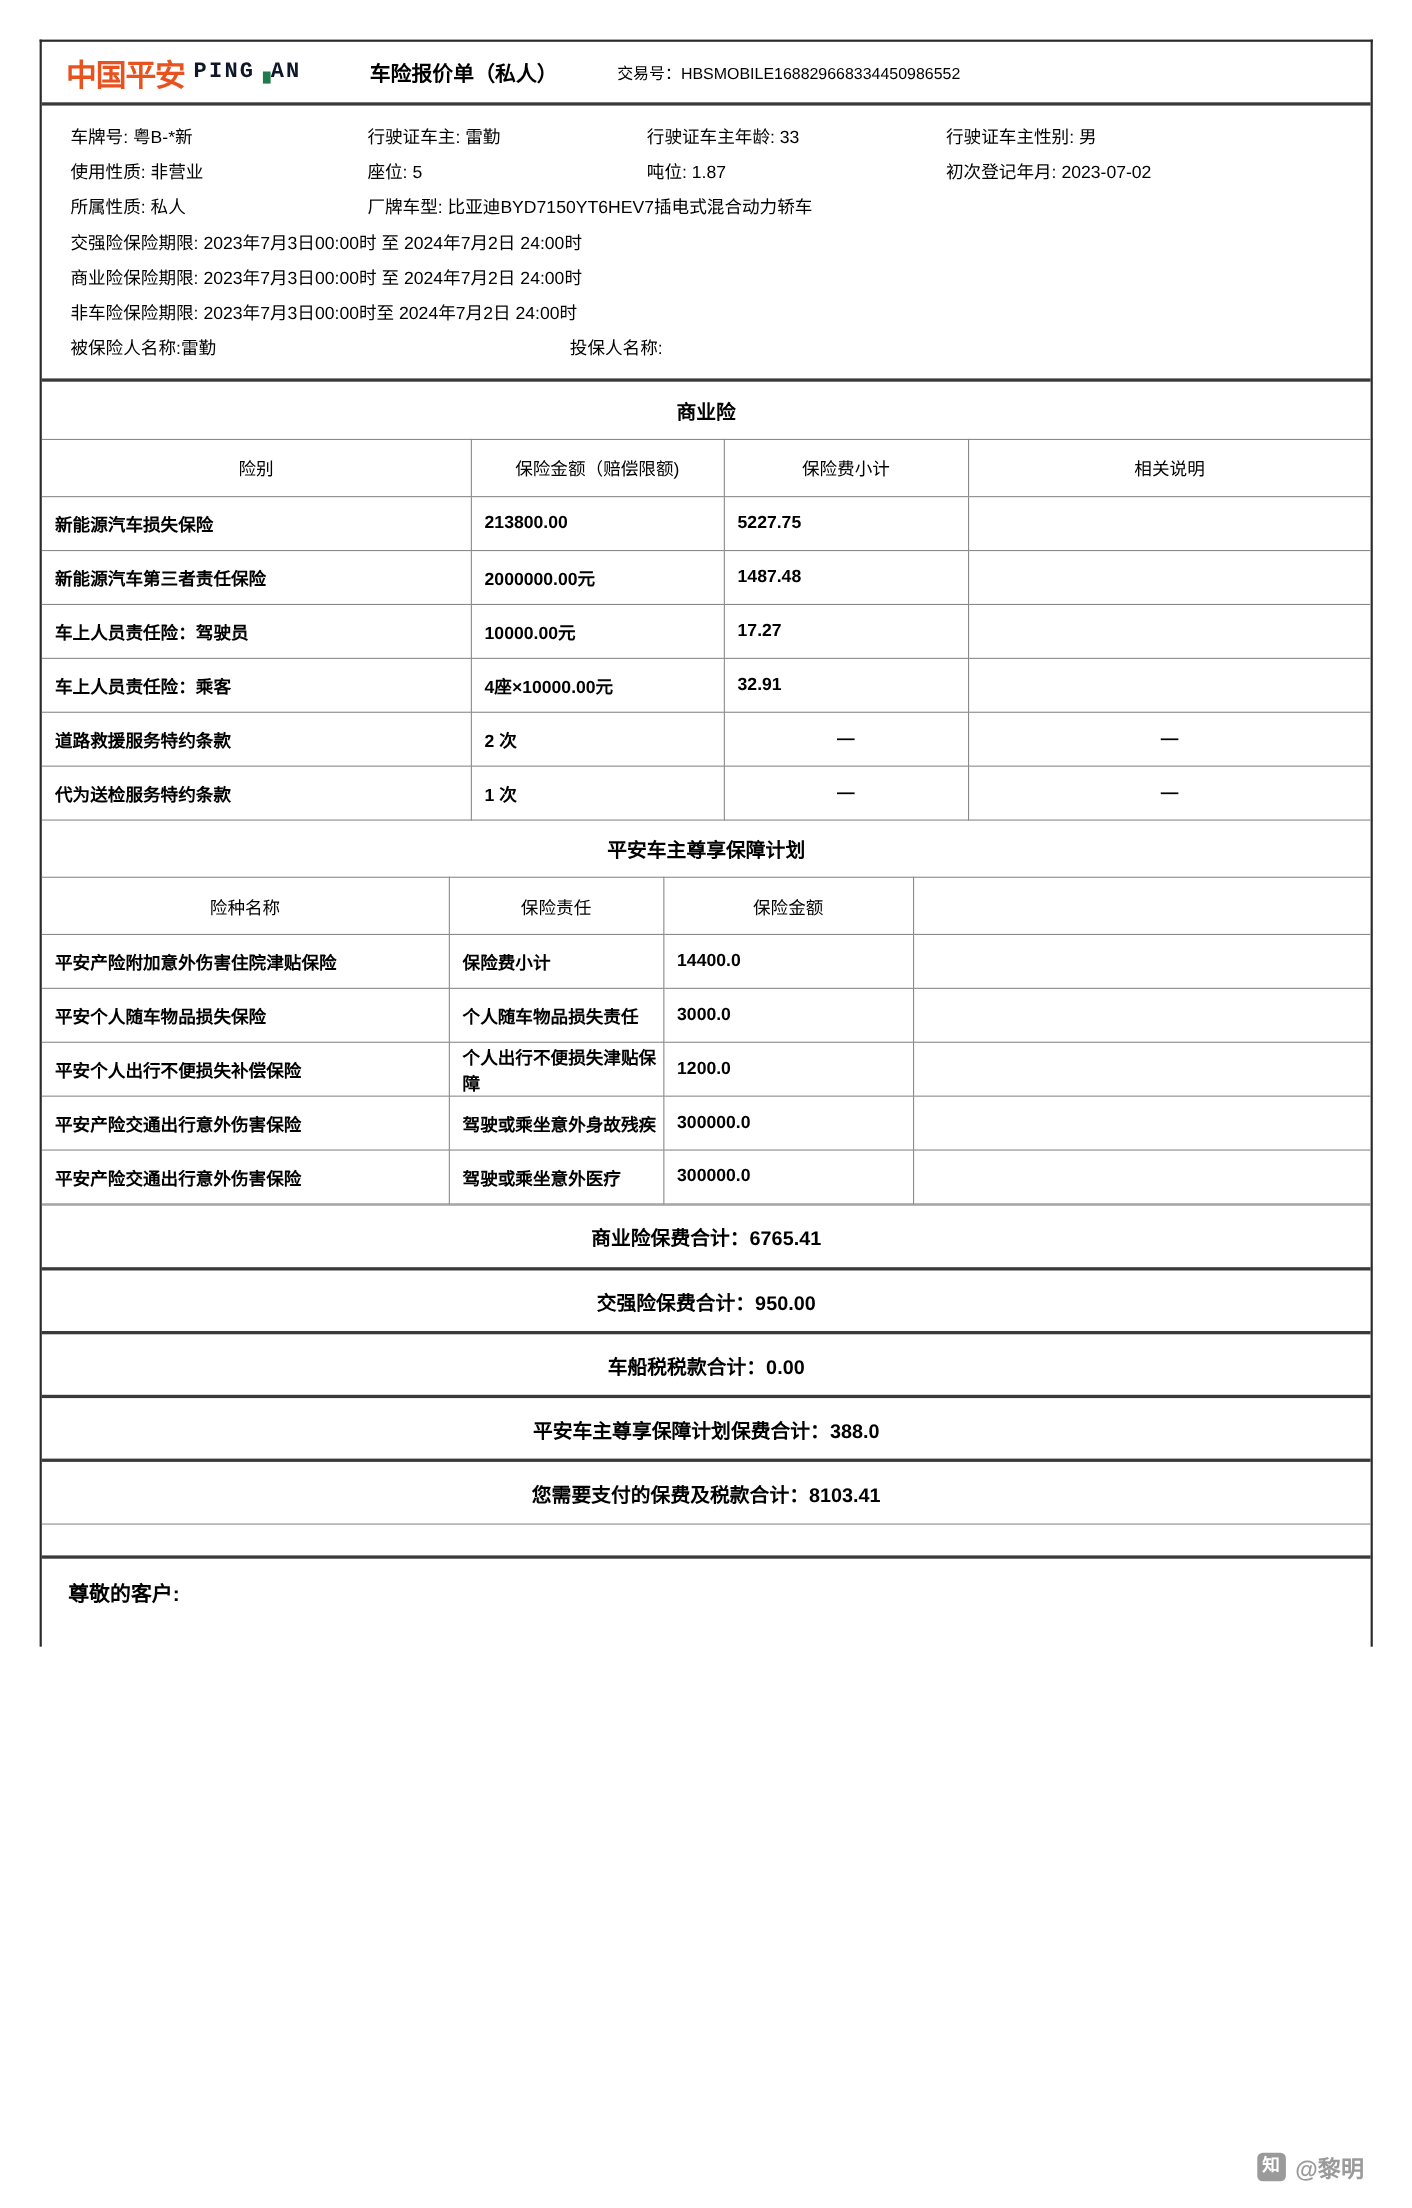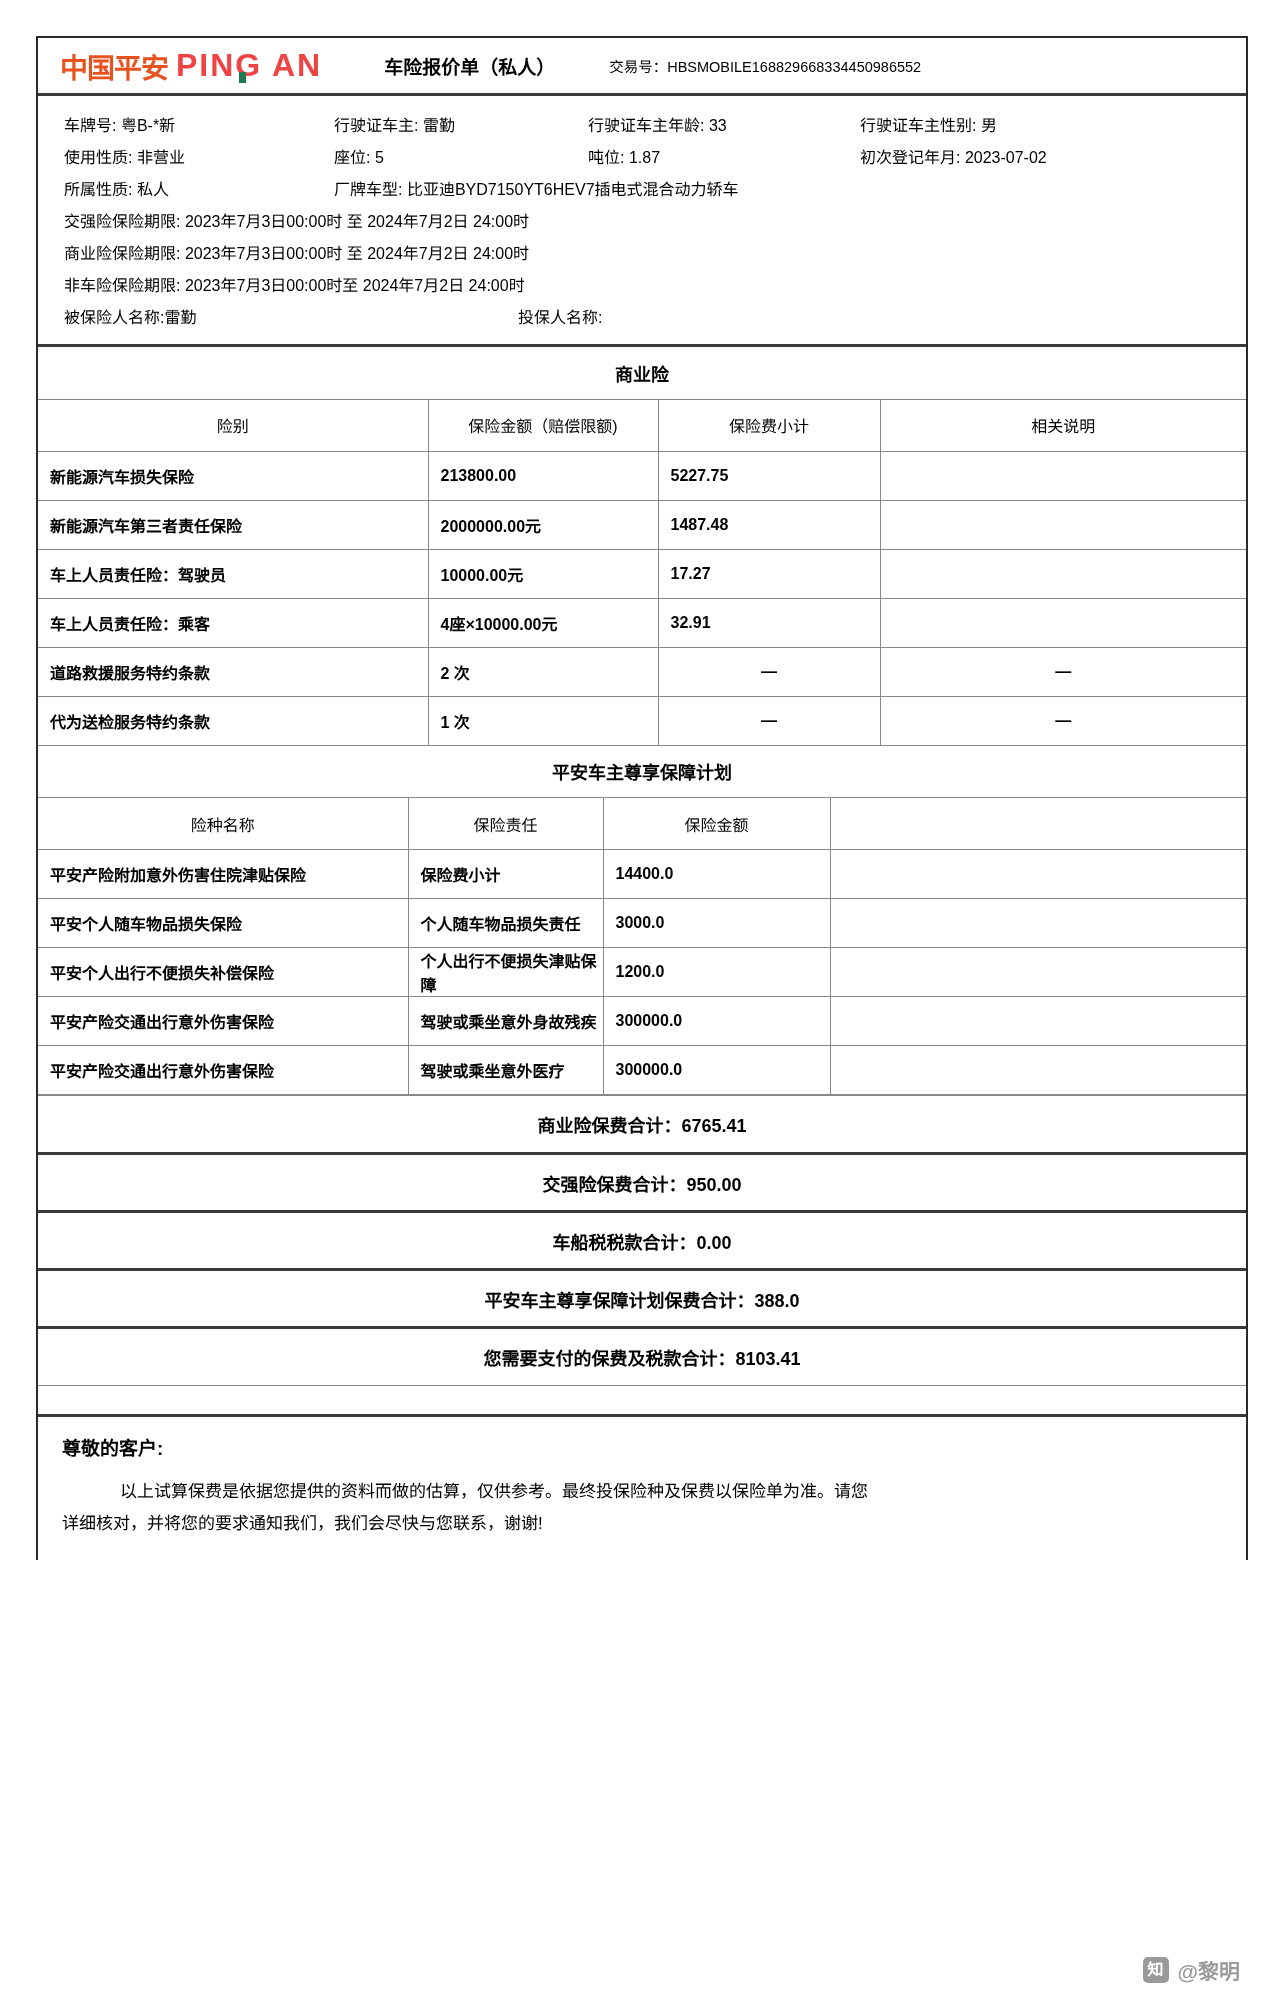--- a/index.html
+++ b/index.html
@@ -48,26 +48,26 @@
     white-space: nowrap;
   }
   .logo-cn {
     color: #e8521f;
     font-size: 28px;
     font-weight: bold;
     letter-spacing: -1px;
     font-family: "DejaVu Sans", "Liberation Sans", sans-serif;
   }
   .logo-en {
-    color: #ef4444;
-    font-size: 32px;
+    color: #0f172a;
+    font-size: 20px;
     font-weight: bold;
     letter-spacing: 2px;
     position: relative;
-    font-family: Liberation Sans, sans-serif;
+    font-family: Liberation Mono, monospace;
   }
   .logo-en .tick {
     display: inline-block;
     position: absolute;
     left: 63px;
     bottom: 1px;
     width: 7px;
     height: 11px;
     background: #1f7a4d;
   }
@@ -387,24 +387,20 @@
           <td>平安车主尊享保障计划保费合计：388.0</td>
         </tr>
         <tr class="total thick">
           <td>您需要支付的保费及税款合计：8103.41</td>
         </tr>
       </tbody>
     </table>
 
     <div class="notice">
       <div class="notice-title">尊敬的客户:</div>
-      <div class="notice-body">
-        <span>以上试算保费是依据您提供的资料而做的估算，仅供参考。最终投保险种及保费以保险单为准。请您</span>
-        <span class="l2">详细核对，并将您的要求通知我们，我们会尽快与您联系，谢谢!</span>
-      </div>
     </div>
 
   </div>
 
   <div class="watermark">
     <span class="wm-logo">知</span>
     <span>@黎明</span>
   </div>
 </div>
 

